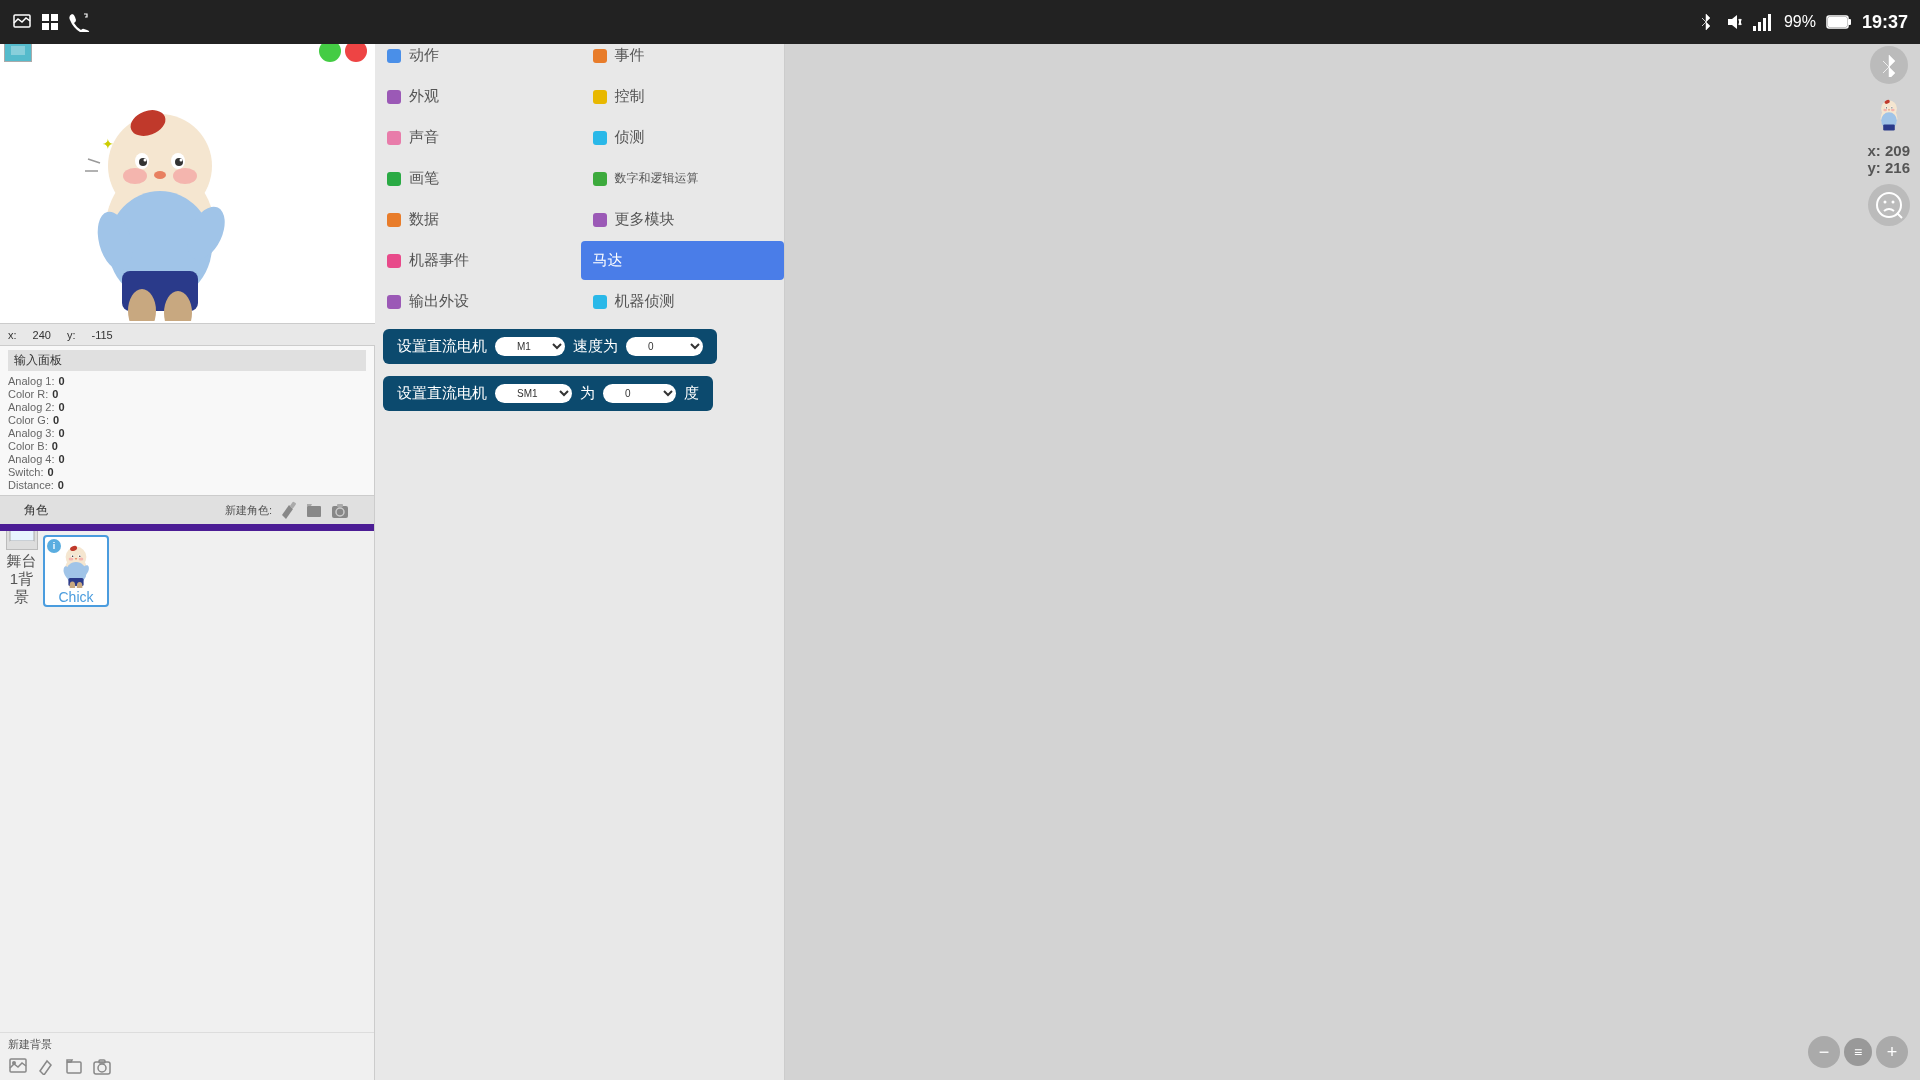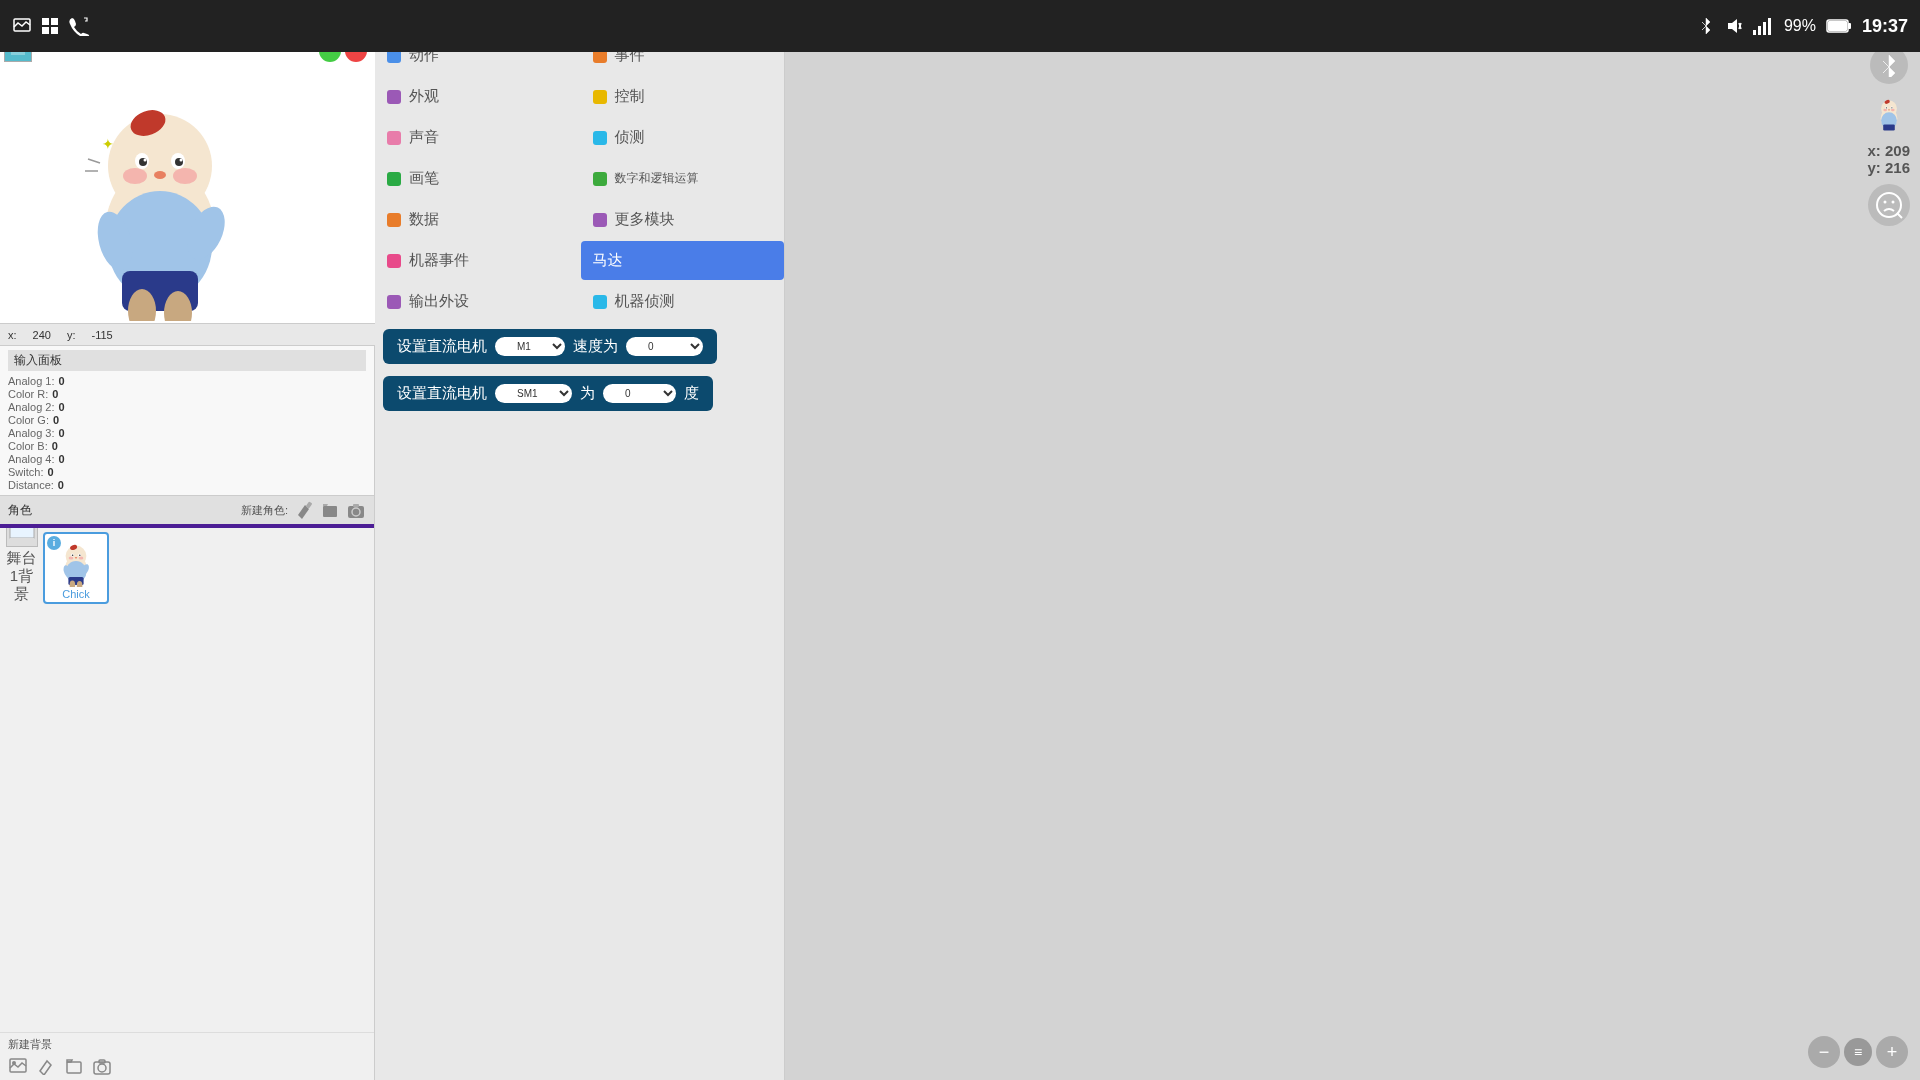--- a/index.html
+++ b/index.html
@@ -9,21 +9,21 @@
       overflow: hidden;
       font-family: 'Arial', sans-serif;
       background: #d3d3d3;
       position: relative;
     }
 
     
     .status-bar {
       position: absolute;
       top: 0; left: 0; right: 0;
-      height: 52px;
+      height: 44px;
       background: #222;
       display: flex;
       align-items: center;
       justify-content: space-between;
       padding: 0 12px;
       z-index: 100;
     }
     .status-bar-left {
       display: flex;
       align-items: center;
@@ -159,26 +159,26 @@
 
     
     .characters-panel {
       flex: 1;
       display: flex;
       flex-direction: column;
       overflow: hidden;
     }
     .characters-header {
       background: #e0e0e0;
-      padding: 4px 8px;
+      padding: 4px 24px;
       font-size: 12px;
       display: flex;
       align-items: center;
       justify-content: space-between;
-      border-bottom: 4px solid #4c1d95;
+      border-bottom: 7px solid #4c1d95;
     }
     .chars-title { color: #333; }
     .new-char-label { color: #555; font-size: 11px; }
     .new-char-icons {
       display: flex;
       gap: 6px;
       align-items: center;
     }
     .char-icon-btn {
       width: 20px;
@@ -241,21 +241,21 @@
       border-color: #4a9cde;
     }
     .char-thumb-img {
       width: 48px;
       height: 52px;
       display: flex;
       align-items: center;
       justify-content: center;
     }
     .char-thumb-label {
-      font-size: 11px;
+      font-size: 14px;
       color: #4a9cde;
       text-align: right;
     }
     .char-thumb-badge {
       position: absolute;
       top: 2px; left: 2px;
       width: 14px; height: 14px;
       background: #5aade0;
       border-radius: 50%;
       display: flex;

